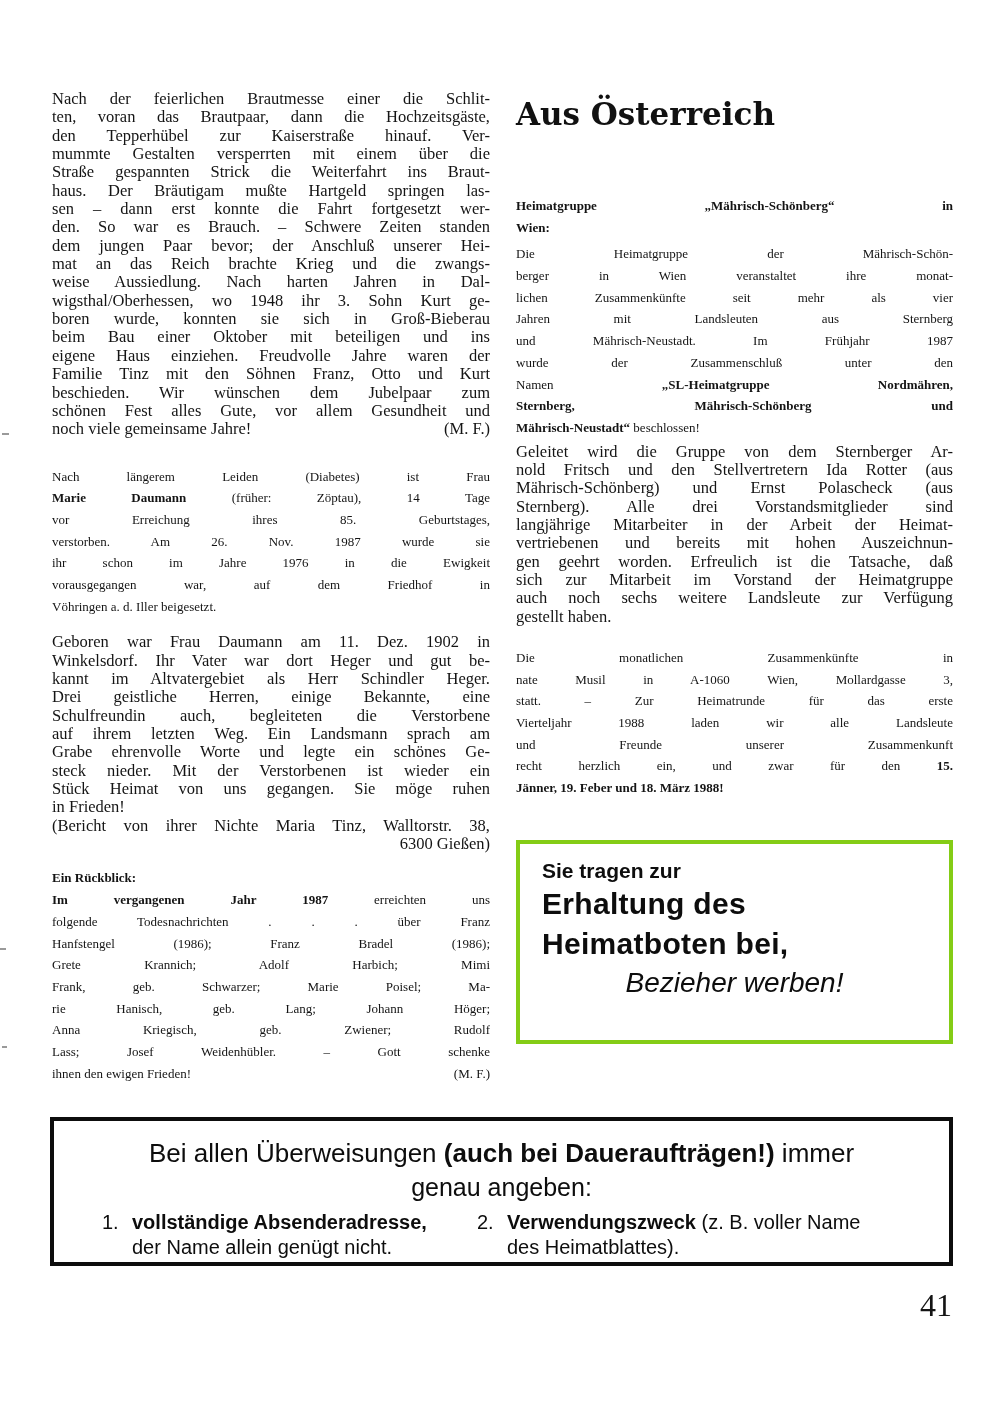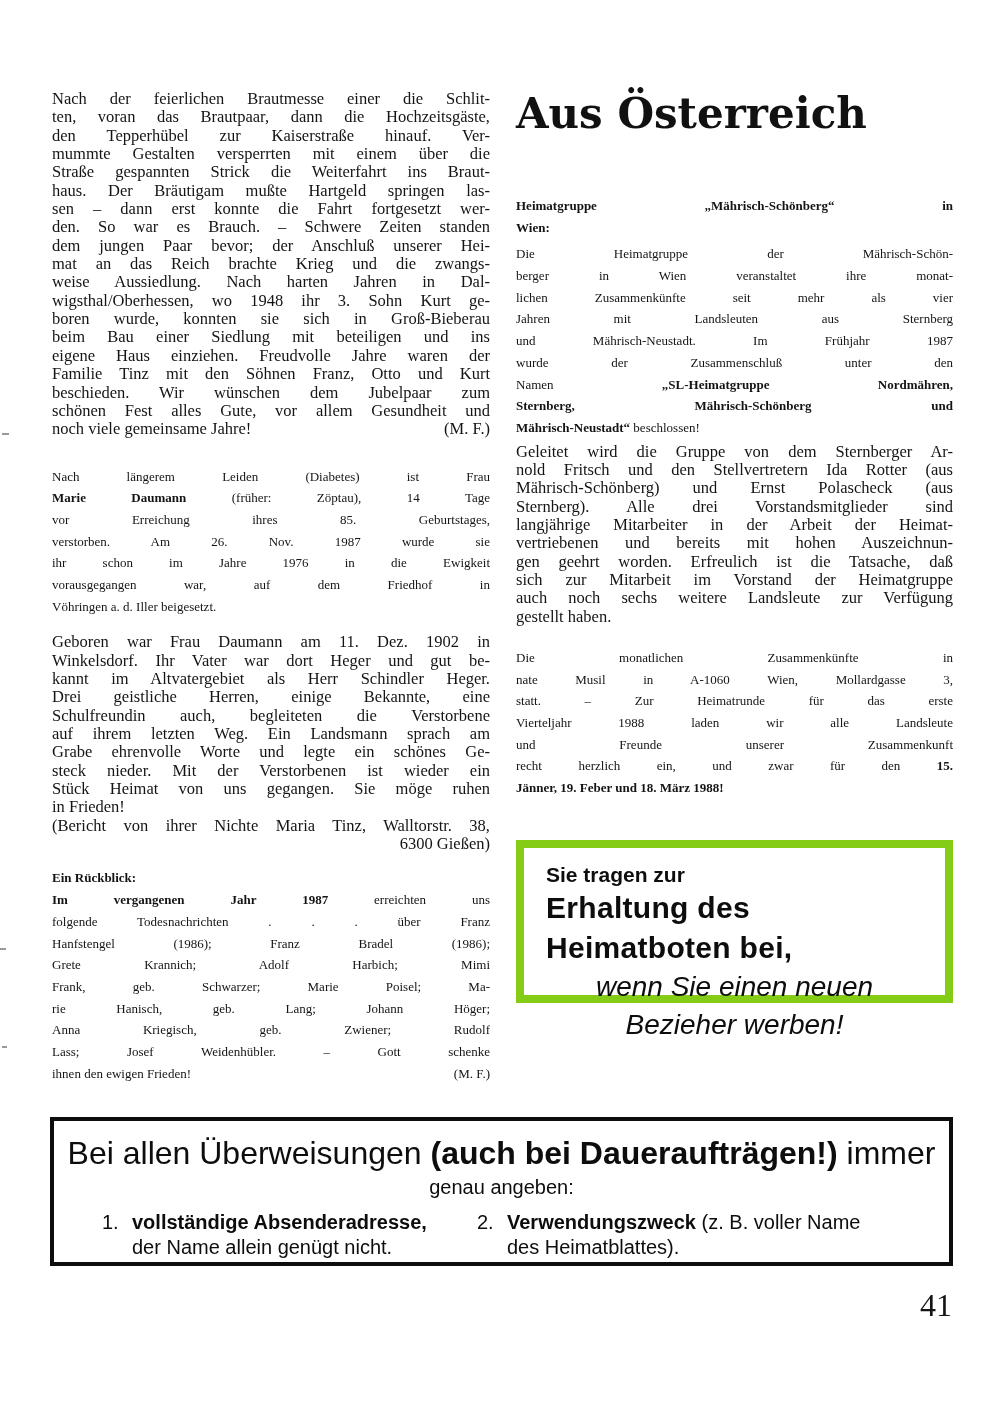--- a/index.html
+++ b/index.html
@@ -7,52 +7,52 @@
     width:1000px; height:1413px; position:relative;
     background:#ffffff; color:#141414;
     font-family:"Liberation Serif", "DejaVu Serif", serif;
     overflow:hidden;
   }
   .col-left  { position:absolute; left:52px;  top:90px; width:438px; }
   .col-right { position:absolute; left:516px; top:91px; width:437px; }
 
   .headline {
     font-family:"DejaVu Serif","Liberation Serif",serif;
-    font-weight:bold; font-size:42px; line-height:46px;
+    font-weight:bold; font-size:31px; line-height:46px;
     margin:0 0 58px 0; color:#111;
   }
 
   .block { }
   .block.sm { font-size:16.5px; line-height:18.35px; }
   .block.lg { font-size:13px; line-height:21.7px; }
   .block.b  { font-weight:bold; }
   .line { overflow:hidden; }
   .sm .line { height:18.35px; }
   .lg .line { height:21.7px; }
   .just { text-align:justify; text-align-last:justify; }
   .ra   { text-align:right; }
   .split{ display:flex; justify-content:space-between; }
   .b    { font-weight:bold; }
 
   .adbox {
-    margin-top:41px; height:163px; box-sizing:border-box;
-    border:8px solid #84cc16; padding:14px 22px 0 22px;
+    margin-top:41px; height:204px; box-sizing:border-box;
+    border:4px solid #84cc16; padding:14px 22px 0 22px;
     font-family:"Liberation Sans", sans-serif; color:#0d0d0d;
   }
   .ad1 { font-size:21px; line-height:26px; }
   .ad2 { font-size:30px; line-height:40px; letter-spacing:0.3px; }
   .ad3 { font-size:28px; line-height:38px; text-align:center; font-style:italic; }
 
   .bottombox {
     position:absolute; left:50px; top:1117px; width:903px; height:149px;
     box-sizing:border-box; border:4px solid #0d0d0d; padding-top:16px;
     font-family:"Liberation Sans", sans-serif; color:#0d0d0d;
   }
-  .bb-head  { text-align:center; font-size:32px; line-height:32px; }
-  .bb-head2 { text-align:center; font-size:20px; line-height:36px; }
+  .bb-head  { text-align:center; font-size:26px; line-height:32px; }
+  .bb-head2 { text-align:center; font-size:25px; line-height:36px; }
   .bb-items { display:flex; margin-top:5px; padding-left:48px; }
   .bb-item  { font-size:20px; line-height:25px; display:flex; }
   .item1 { width:375px; flex:none; }
   .inum  { width:30px; flex:none; }
   .ibody { }
   .iline2{ display:block; }
 
   .pagenum {
     position:absolute; top:1287px; right:48px;
     font-size:32px; font-family:"Liberation Serif",serif;
@@ -78,21 +78,21 @@
       <div class="line just">mummte Gestalten versperrten mit einem über die</div>
       <div class="line just">Straße gespannten Strick die Weiterfahrt ins Braut-</div>
       <div class="line just">haus. Der Bräutigam mußte Hartgeld springen las-</div>
       <div class="line just">sen – dann erst konnte die Fahrt fortgesetzt wer-</div>
       <div class="line just">den. So war es Brauch. – Schwere Zeiten standen</div>
       <div class="line just">dem jungen Paar bevor; der Anschluß unserer Hei-</div>
       <div class="line just">mat an das Reich brachte Krieg und die zwangs-</div>
       <div class="line just">weise Aussiedlung. Nach harten Jahren in Dal-</div>
       <div class="line just">wigsthal/Oberhessen, wo 1948 ihr 3. Sohn Kurt ge-</div>
       <div class="line just">boren wurde, konnten sie sich in Groß-Bieberau</div>
-      <div class="line just">beim Bau einer Siedlung mit beteiligen und ins</div>
+      <div class="line just">beim Bau einer Oktober mit beteiligen und ins</div>
       <div class="line just">eigene Haus einziehen. Freudvolle Jahre waren der</div>
       <div class="line just">Familie Tinz mit den Söhnen Franz, Otto und Kurt</div>
       <div class="line just">beschieden. Wir wünschen dem Jubelpaar zum</div>
       <div class="line just">schönen Fest alles Gute, vor allem Gesundheit und</div>
       <div class="line split">
         <span>noch viele gemeinsame Jahre!</span>
         <span>(M. F.)</span>
       </div>
     </div>
     <div class="block lg" style="margin-top: 27px;">
@@ -172,21 +172,20 @@
         <div class="line just">Vierteljahr 1988 laden wir alle Landsleute</div>
         <div class="line just">und Freunde unserer Zusammenkunft</div>
         <div class="line just"><span>recht herzlich ein, und zwar für den </span><span class="b">15.</span></div>
         <div class="line"><span class="b">Jänner, 19. Feber und 18. März 1988!</span></div>
       </div>
     </div>
   <div class="adbox">
     <div class="ad1 b">Sie tragen zur</div>
     <div class="ad2 b">Erhaltung des</div>
     <div class="ad2 b">Heimatboten bei,</div>
-    <div class="ad3">wenn Sie einen neuen</div>
     <div class="ad3">Bezieher werben!</div>
   </div>
 </div>
 
 <div class="bottombox">
   <div class="bb-head">
     <span>Bei allen Überweisungen </span><span class="b">(auch bei Daueraufträgen!)</span><span> immer</span>
   </div>
   <div class="bb-head2">genau angeben:</div>
   <div class="bb-items">

